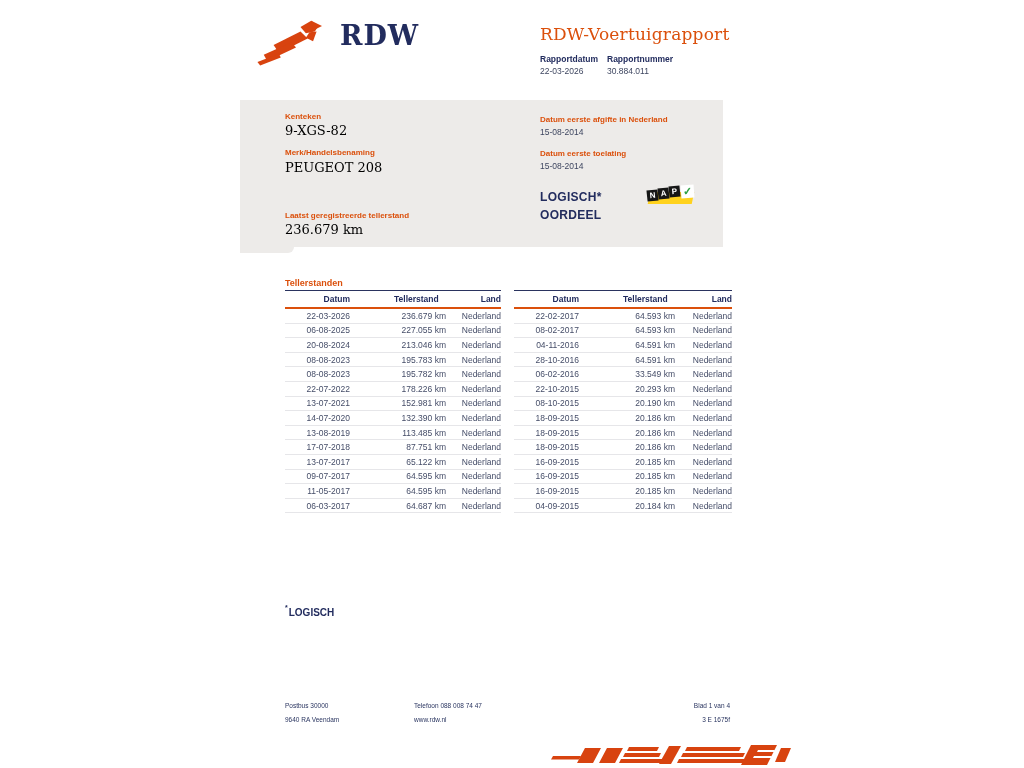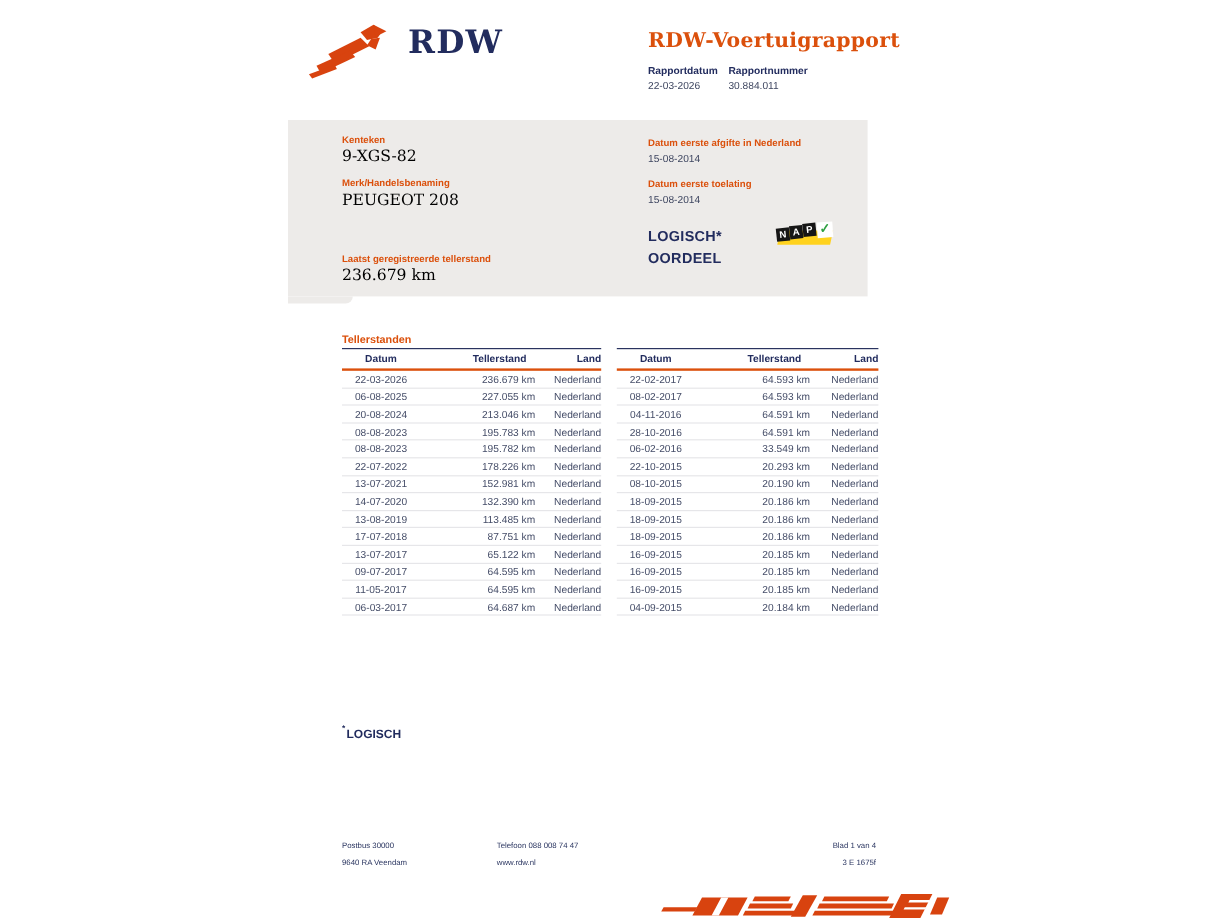--- a/index.html
+++ b/index.html
@@ -11,21 +11,21 @@
   }
   html,body{margin:0;padding:0;background:#fff;}
   .page{position:relative;width:1024px;height:768px;background:#ffffff;
         font-family:"Liberation Sans",sans-serif;overflow:hidden;}
 
   
   .falcon{position:absolute;left:254px;top:18px;width:84px;height:52px;}
   .wordmark{position:absolute;left:340px;top:20px;font-family:"DejaVu Serif",serif;
             font-size:27px;font-weight:600;color:var(--navy);letter-spacing:1px;}
   .doc-title{position:absolute;left:540px;top:24px;font-family:"DejaVu Serif",serif;
-             font-size:17px;font-weight:bold;color:var(--orange);letter-spacing:.2px;}
+             font-size:17px;font-weight:normal;color:var(--orange);letter-spacing:.2px;}
   .hdr-label{position:absolute;top:54px;font-size:8.5px;font-weight:bold;color:var(--navy);text-align:right;}
   .hdr-value{position:absolute;top:66px;font-size:8.5px;color:#3E4660;}
   .hx1{left:540px;} .hx2{left:607px;}
 
   
   .graybox{position:absolute;left:240px;top:100px;width:483px;height:147px;background:var(--boxgray);}
   .graybox-tab{position:absolute;left:240px;top:247px;width:54px;height:6px;background:var(--boxgray);
                border-radius:0 0 9px 0;}
   .lbl{position:absolute;font-size:8px;font-weight:bold;color:var(--orange);}
   .big-serif{position:absolute;font-family:"DejaVu Serif",serif;font-size:13px;color:#000000;}
@@ -46,21 +46,21 @@
              transform:rotate(-4deg);}
 
   
   .tbl-title{position:absolute;left:285px;top:278px;font-size:9px;font-weight:bold;color:var(--orange);}
   .vtable{position:absolute;top:290px;font-size:8.5px;color:var(--cell);}
   .vt-left{left:285px;width:216px;}
   .vt-right{left:514px;width:218px;}
   .vhdr{display:flex;border-top:1px solid #2A335F;border-bottom:2px solid var(--orange);
         padding:3px 0 3px;font-weight:bold;color:var(--navy);}
   .vrow{display:flex;height:13.6px;align-items:center;border-bottom:1px solid #E6E6E9;}
-  .c1{width:65px;text-align:center;}
+  .c1{width:65px;text-align:right;}
   .c2{width:52px;text-align:right;margin-left:44px;}
   .vhdr .c2{text-align:left;}
   .c3{flex:1;text-align:right;}
 
   
   .fn-title{position:absolute;left:285px;top:604px;font-size:10px;font-weight:bold;color:var(--navy);}
   .fn-title sup{font-size:7px;vertical-align:6px;margin-right:1px;}
   .fn-text{position:absolute;left:285px;top:619px;width:455px;font-size:8.5px;line-height:14px;
            color:#E05A0F;}
 

